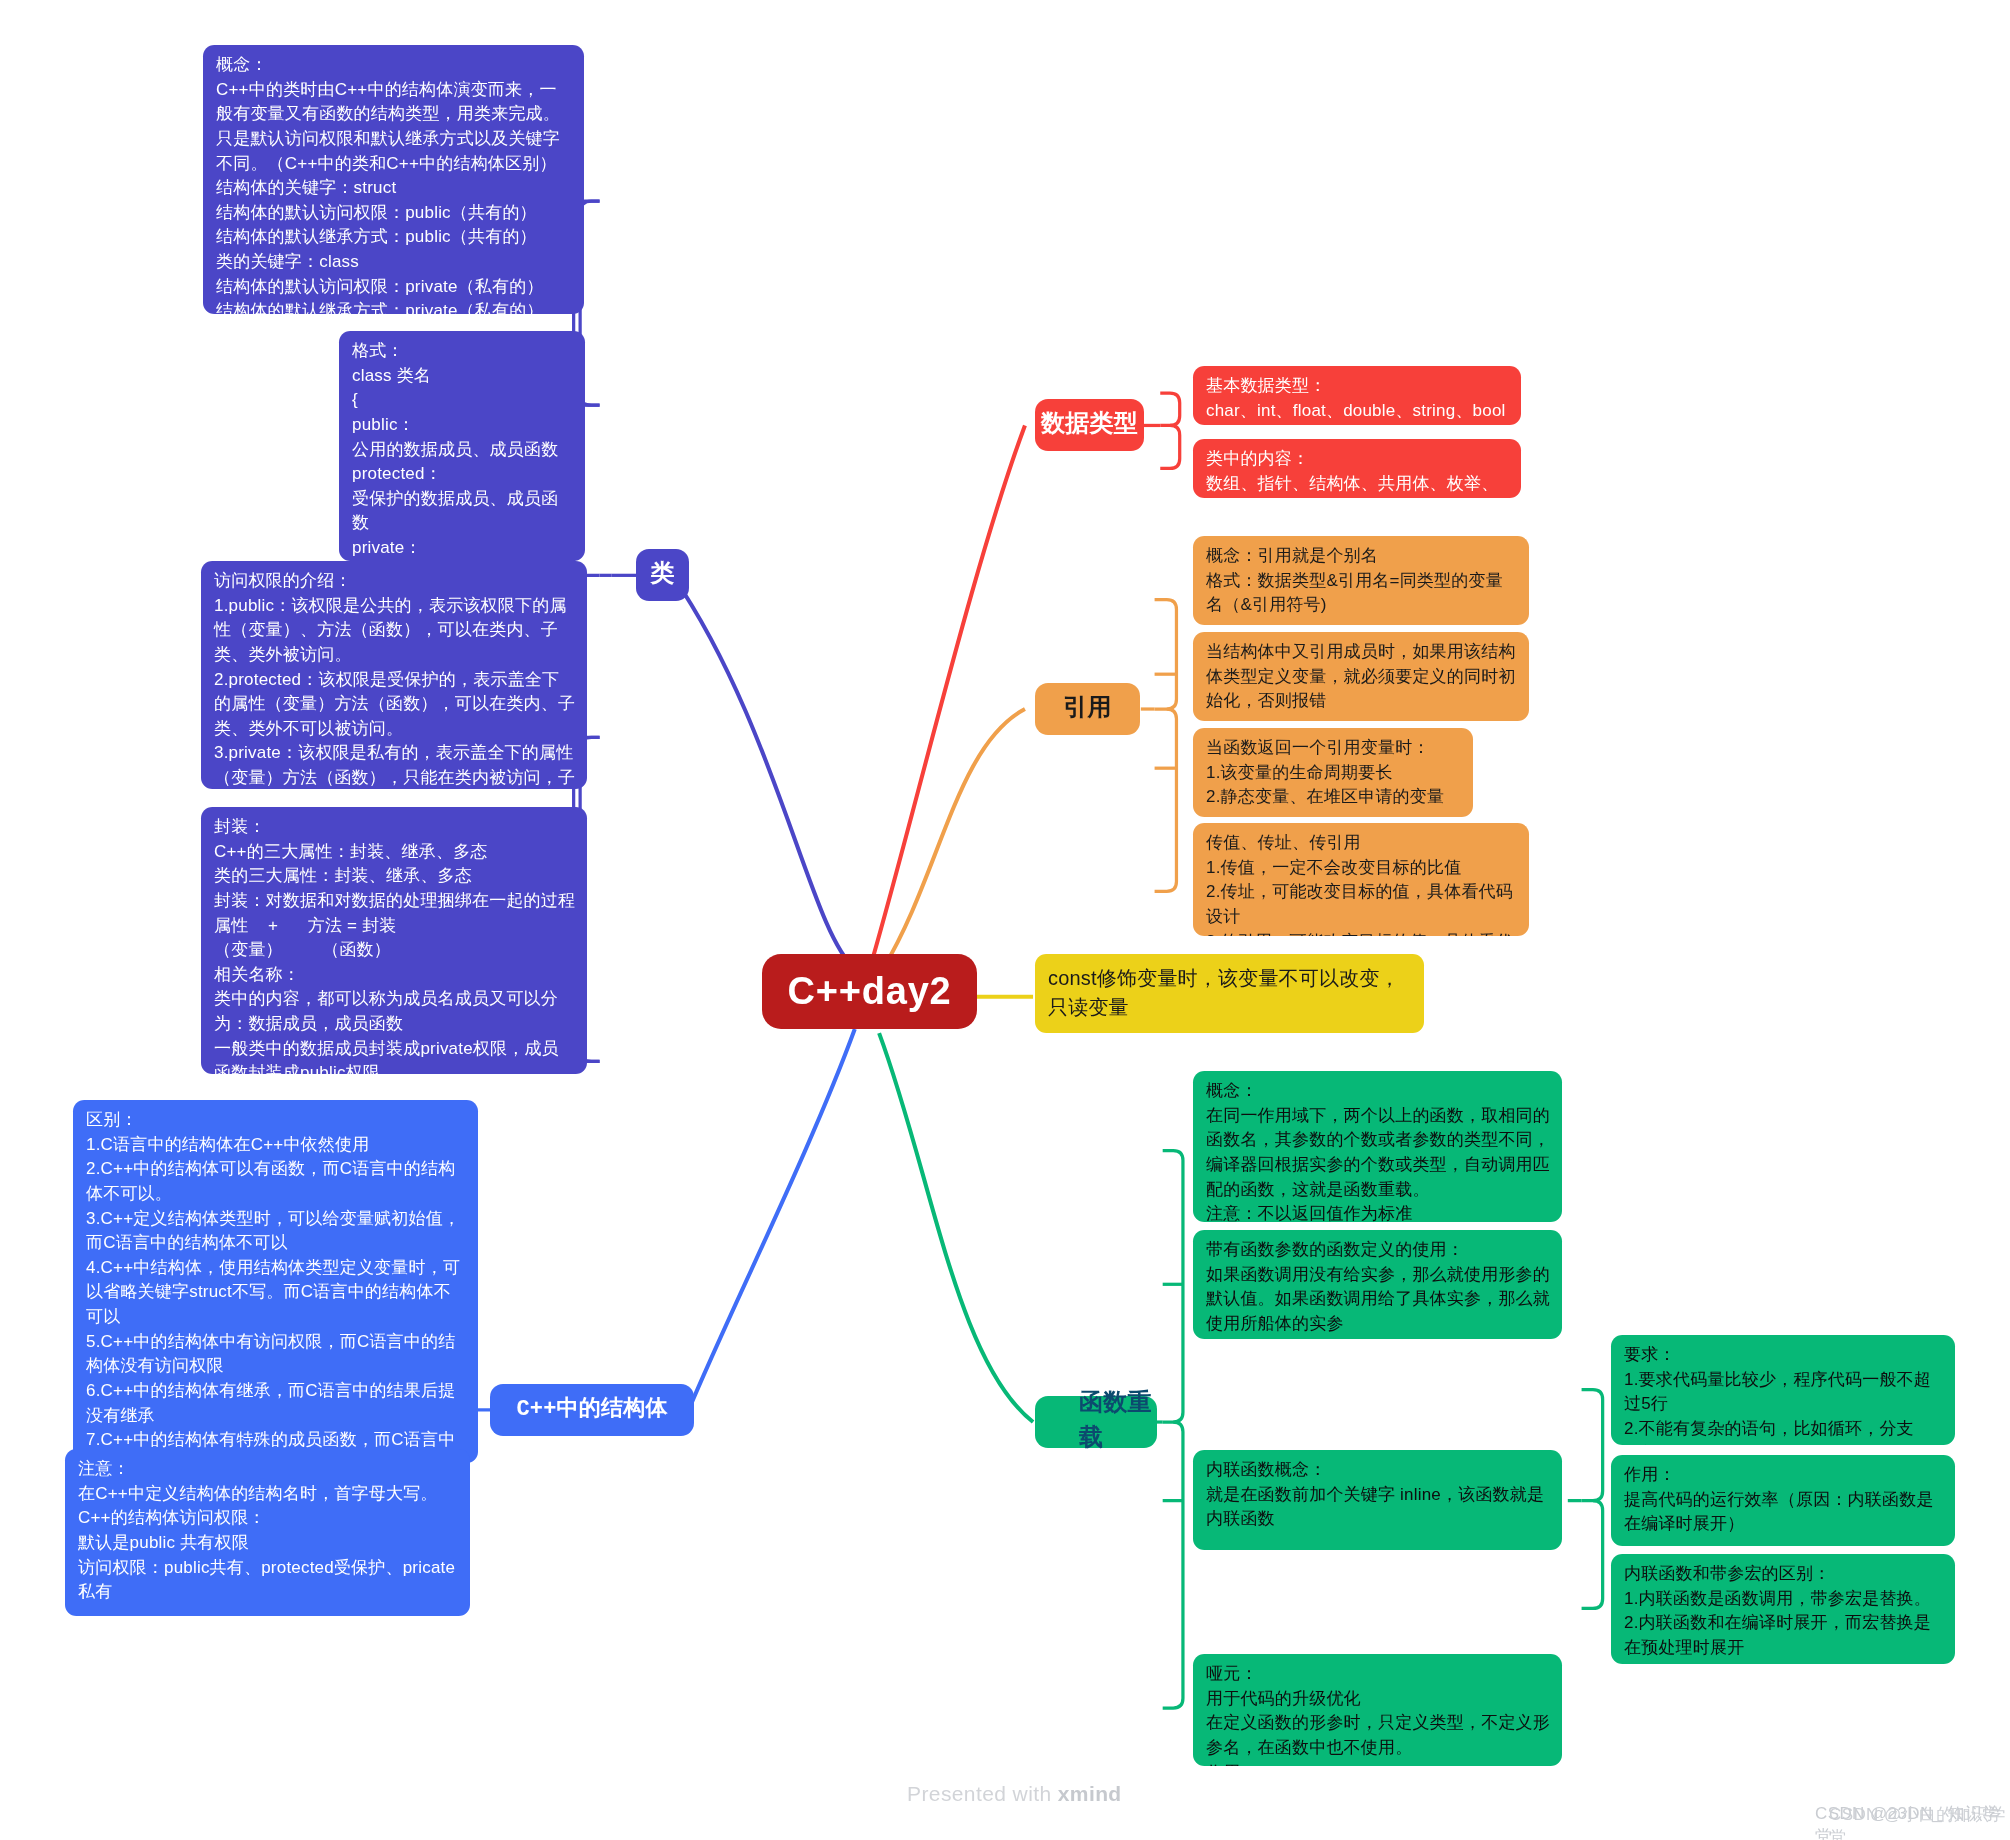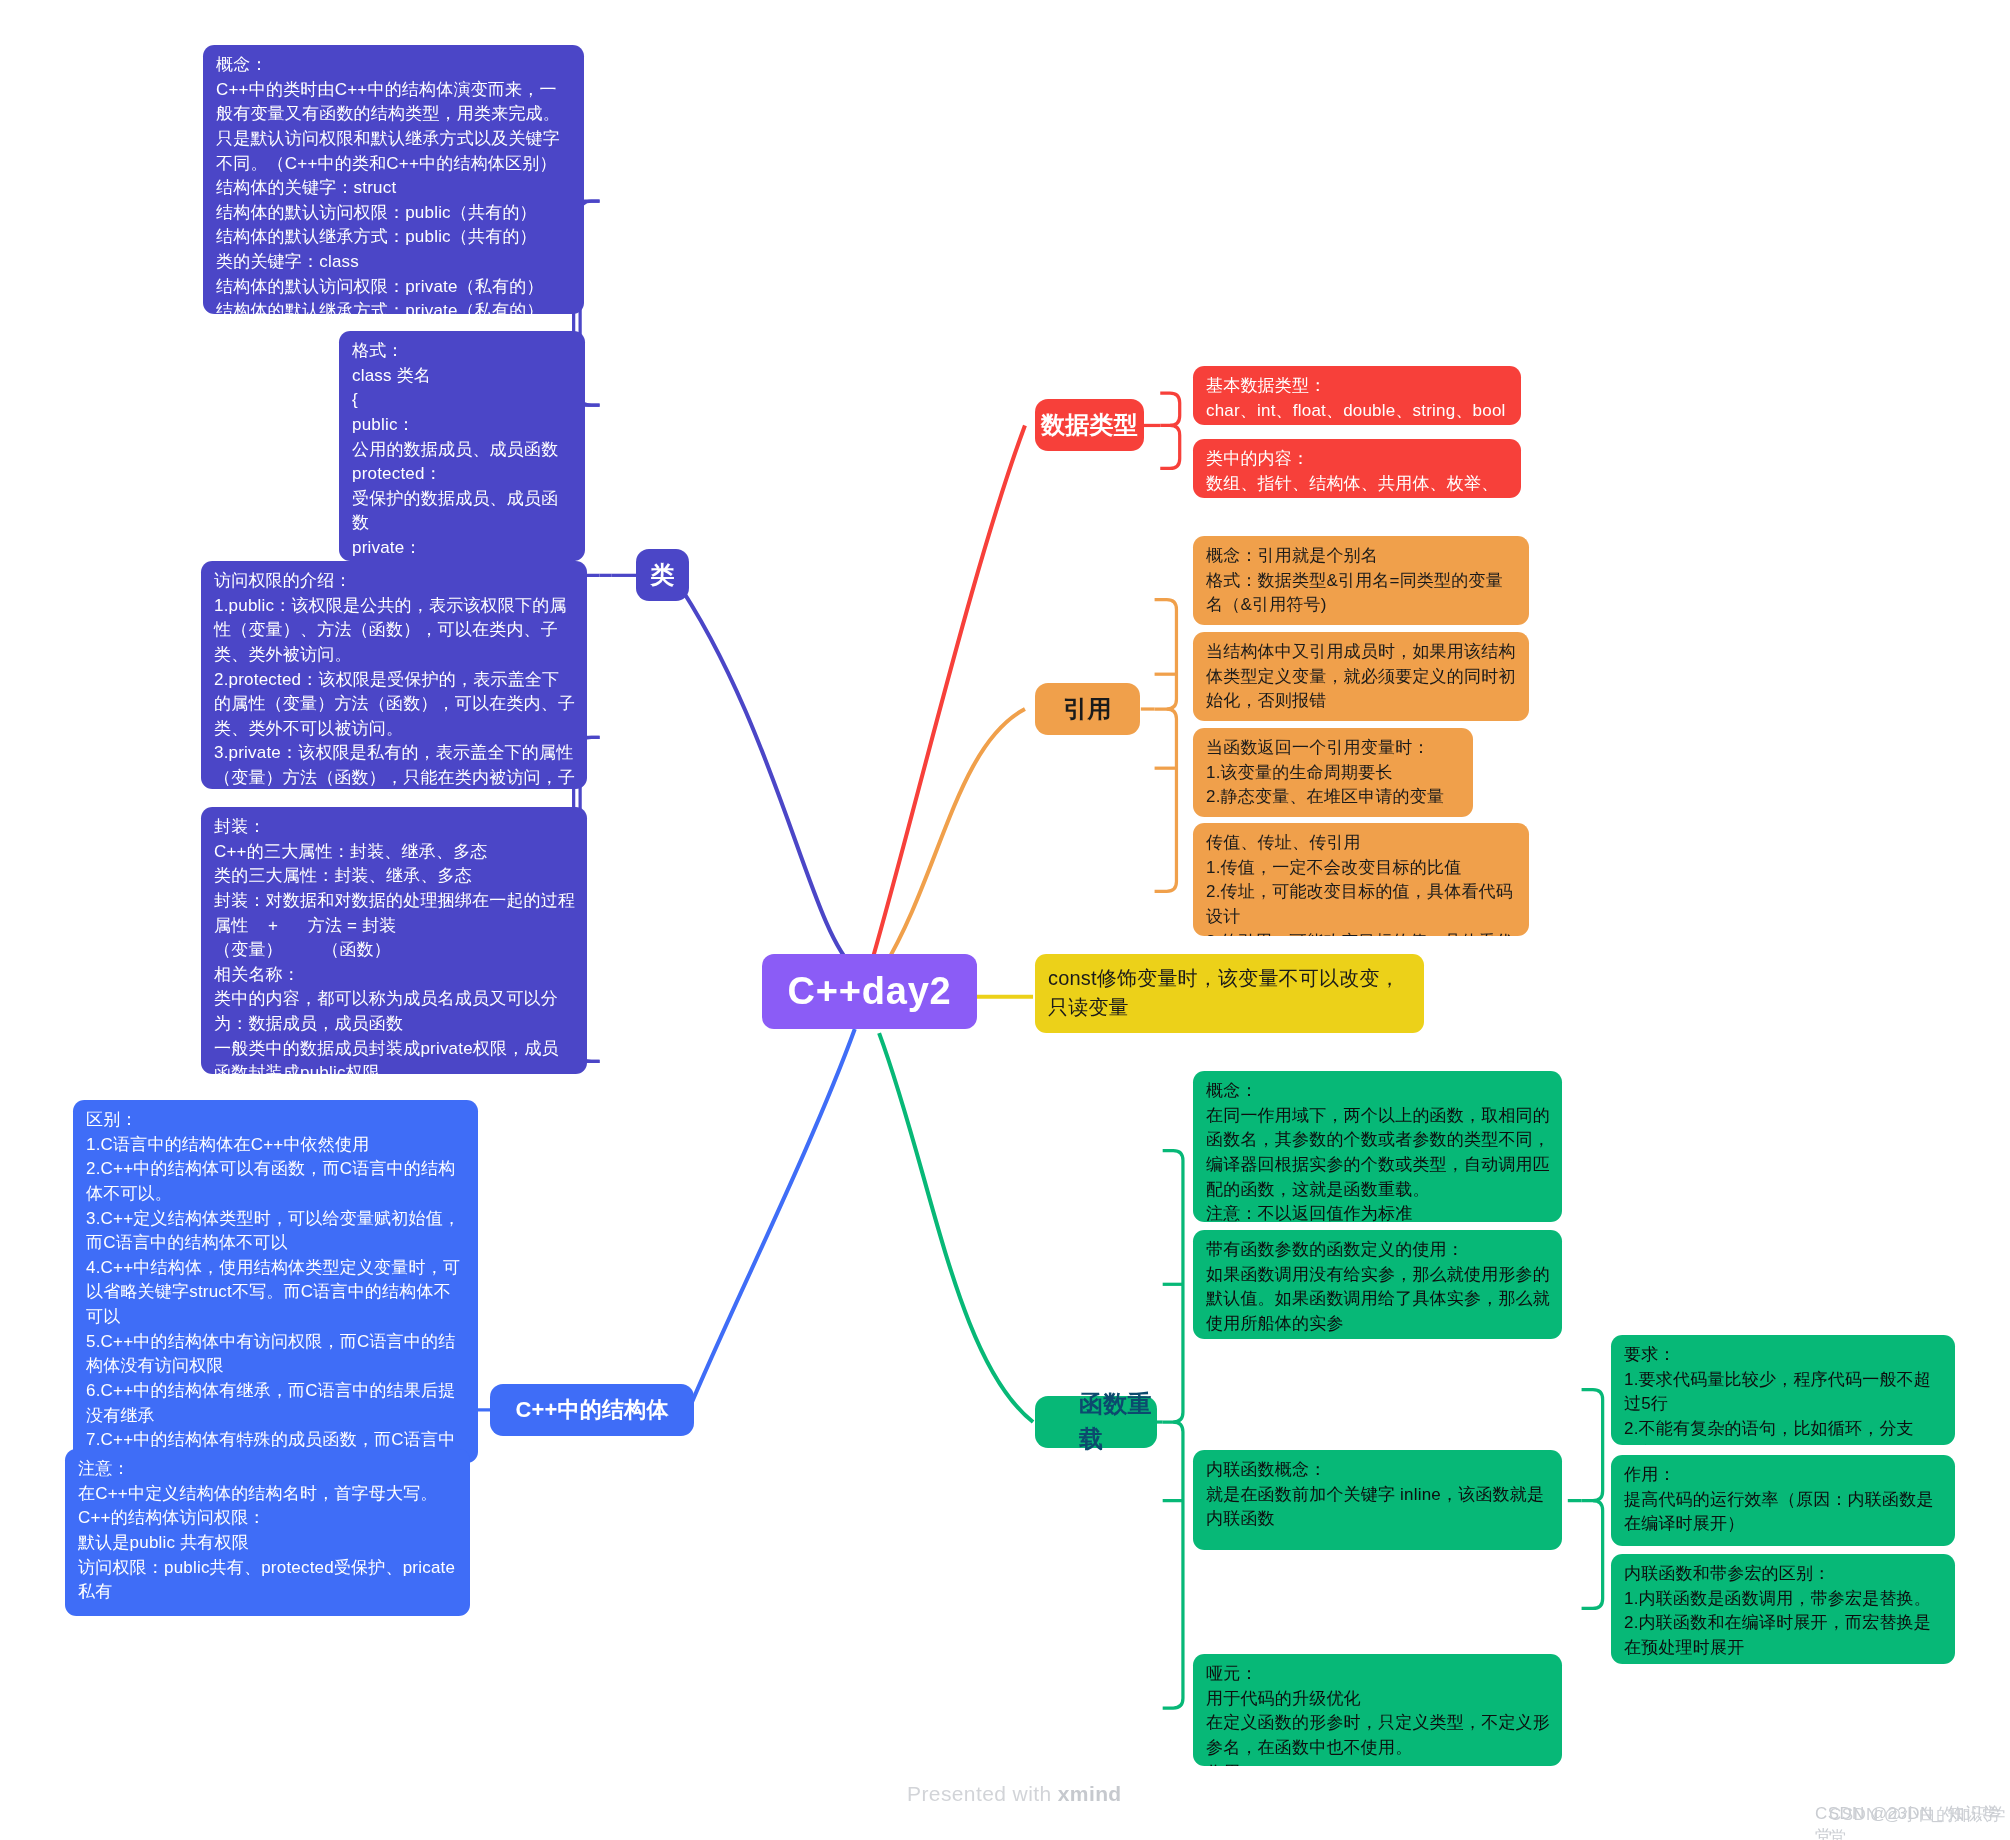--- a/index.html
+++ b/index.html
@@ -3,24 +3,24 @@
 <meta charset="utf-8">
 <style>
   html,body{margin:0;padding:0;background:#ffffff;}
   body{font-family:"Liberation Sans","DejaVu Sans",sans-serif;}
   #canvas{position:relative;width:2011px;height:1841px;background:#ffffff;overflow:hidden;}
   svg.links{position:absolute;left:0;top:0;width:2011px;height:1841px;pointer-events:none;}
   .node{position:absolute;box-sizing:border-box;border-radius:11.3px;
         white-space:pre-wrap;line-height:1.45;letter-spacing:0.2px;}
   .leaf{padding:8px 11.3px 9.7px 13px;font-size:17px;}
   .topic{display:flex;align-items:center;justify-content:center;
-         font-size:24px;font-weight:700;border-radius:13px;}
+         font-size:24px;font-weight:700;border-radius:13px;font-family:Liberation Mono, monospace;}
   .root{display:flex;align-items:center;justify-content:center;
-        background:#8b5cf6;color:#ffffff;font-size:38px;font-weight:700;
-        border-radius:12px;letter-spacing:0.8px;}
+        background:#b91c1c;color:#ffffff;font-size:38px;font-weight:700;
+        border-radius:19px;letter-spacing:0.8px;}
   
   .c-purple{background:#4b46c7;color:#ffffff;}
   .c-blue{background:#3f6df7;color:#ffffff;}
   .c-red{background:#f7403a;color:#ffffff;}
   .c-orange{background:#f0a04b;color:#1a1a1a;}
   .c-yellow{background:#ecd119;color:#1a1a1a;}
   .c-green{background:#07b877;color:#0d0d0d;}
   .topic.c-orange{color:#1a1a1a;}
   .topic.c-green{color:#0c4a6e;padding-left:44px;}
   .clip{overflow:hidden;}

